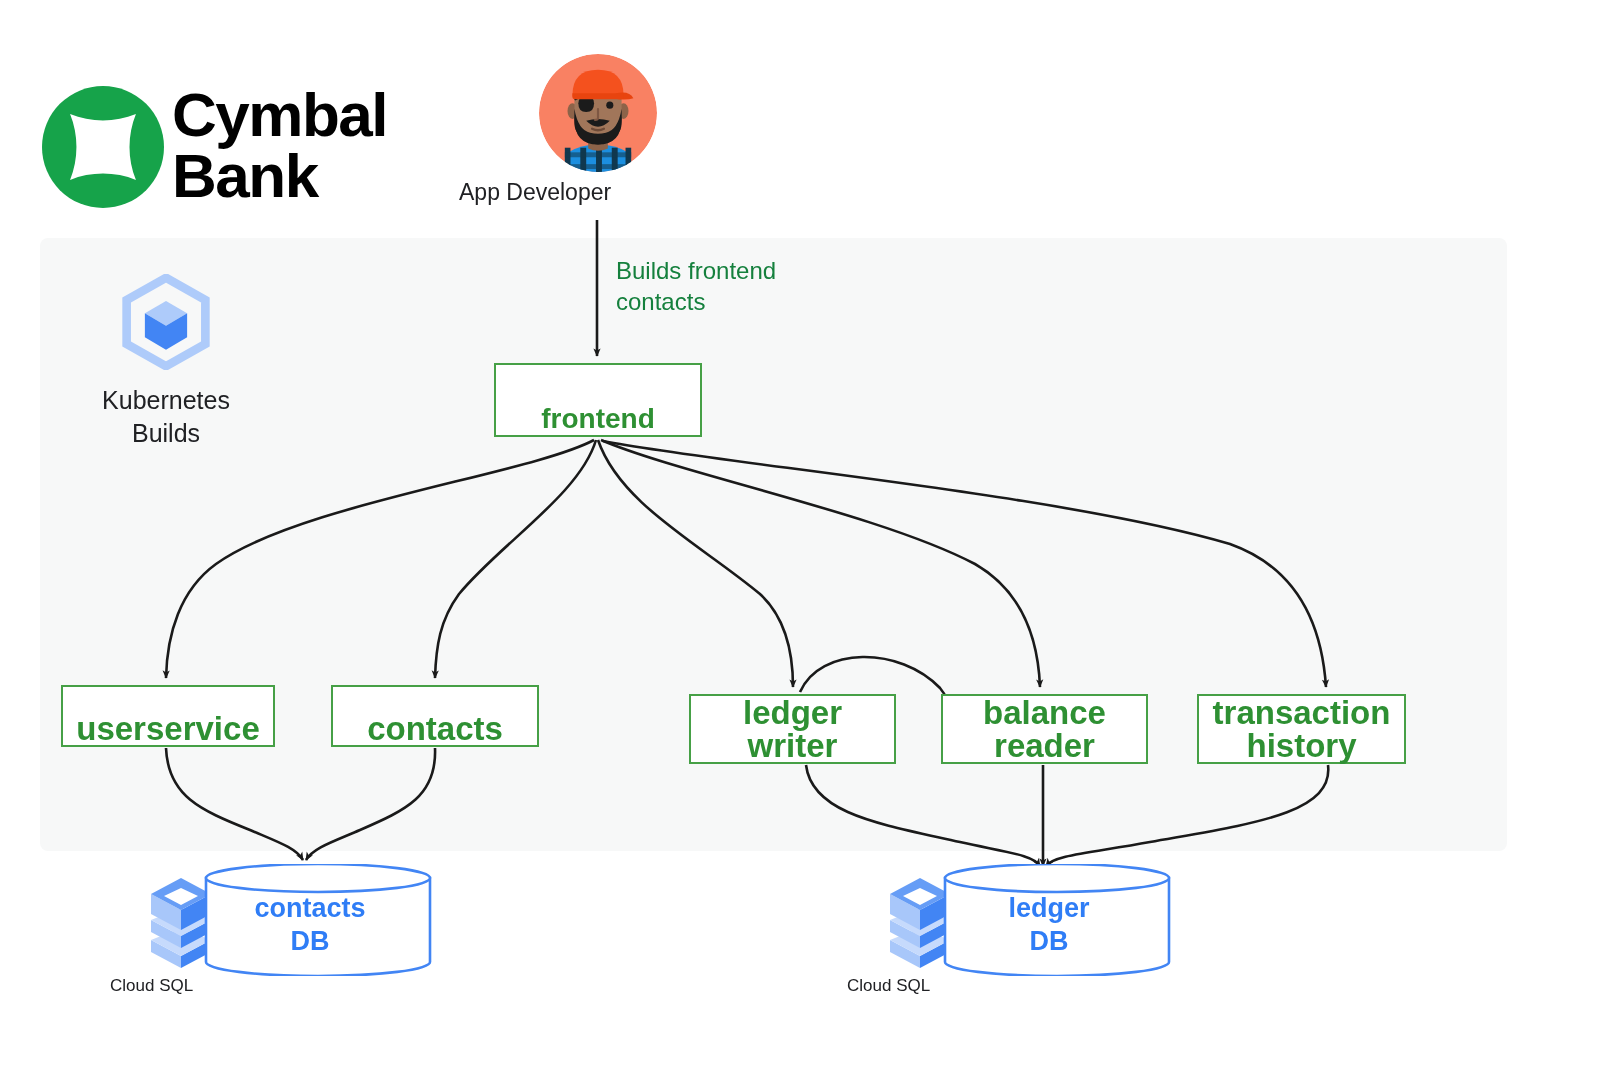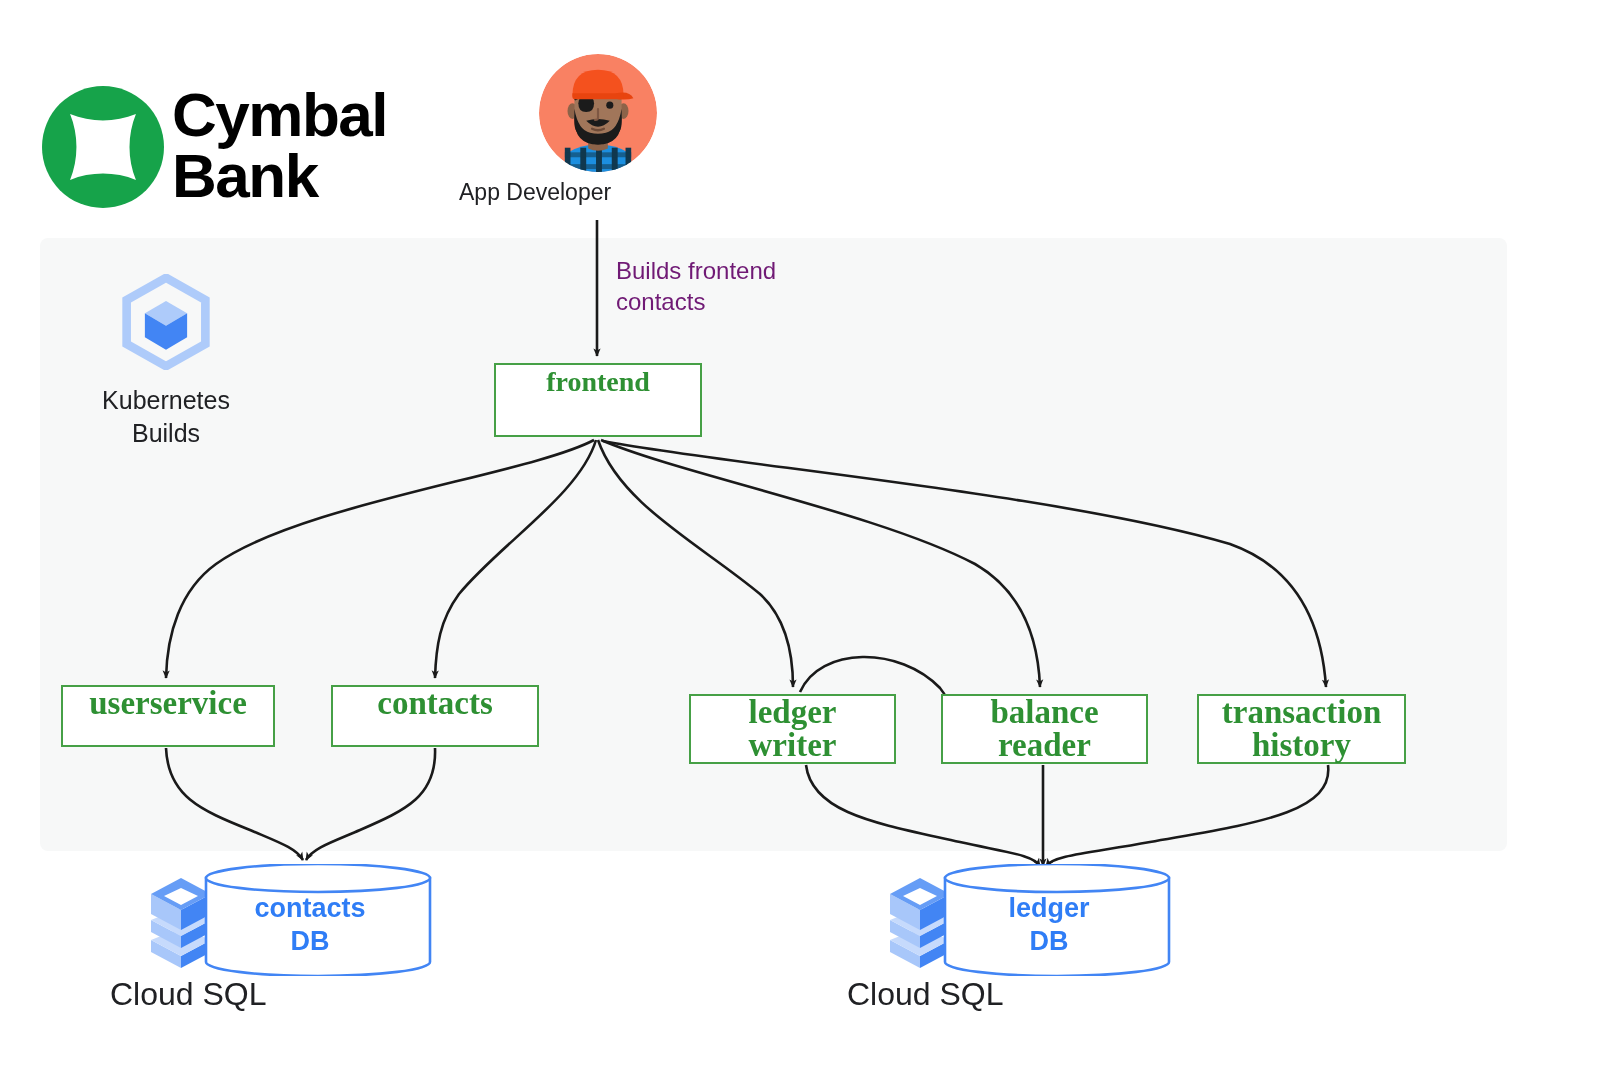--- a/index.html
+++ b/index.html
@@ -65,33 +65,32 @@
     line-height: 33px;
     color: #202124;
   }
 
   
   #edge-label-builds {
     left: 616px; top: 231px;
     width: 230px;
     font-size: 24px;
     line-height: 31px;
-    color: #701a75;
+    color: #15803d;
   }
 
   
   .svc-box {
     box-sizing: border-box;
     background: #ffffff;
     border: 2px solid #46A046;
     display: flex;
-    align-items: flex-start;
+    align-items: flex-end;
     justify-content: center;
     text-align: center;
-    font-family: Liberation Serif, serif;
   }
   .svc-label {
     color: #2E9033;
     font-weight: bold;
     font-size: 33px;
     line-height: 33px;
   }
   #svc-frontend   { left: 494px; top: 339px; width: 208px; height: 74px; }
   #svc-frontend .svc-label { font-size: 28px; }
   #svc-userservice{ left: 61px;  top: 661px; width: 214px; height: 62px; }
@@ -107,21 +106,21 @@
     position: absolute;
     text-align: center;
     color: #2F7DF6;
     font-weight: bold;
     font-size: 27px;
     line-height: 33px;
   }
   .sql-icon { position: absolute; }
   .cloudsql-label {
     position: absolute;
-    font-size: 32px;
+    font-size: 17px;
     color: #202124;
     white-space: nowrap;
   }
 
   #db-accounts-group { left: 145px; top: 840px; width: 290px; height: 115px; }
   #db-ledger-group   { left: 884px; top: 840px; width: 290px; height: 115px; }
 
   #db-accounts-text { left: 60px; top: 28px; width: 210px; }
   #db-ledger-text   { left: 60px; top: 28px; width: 210px; }
 

